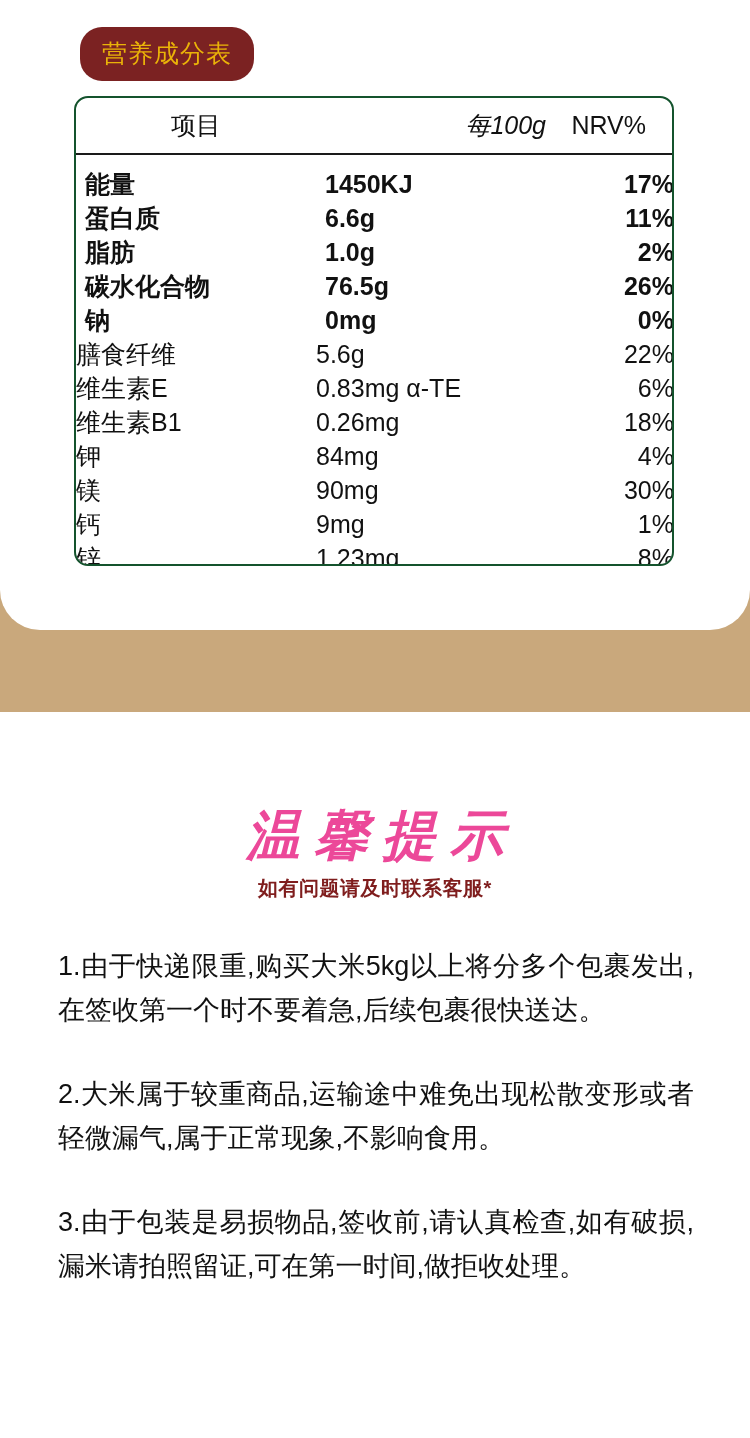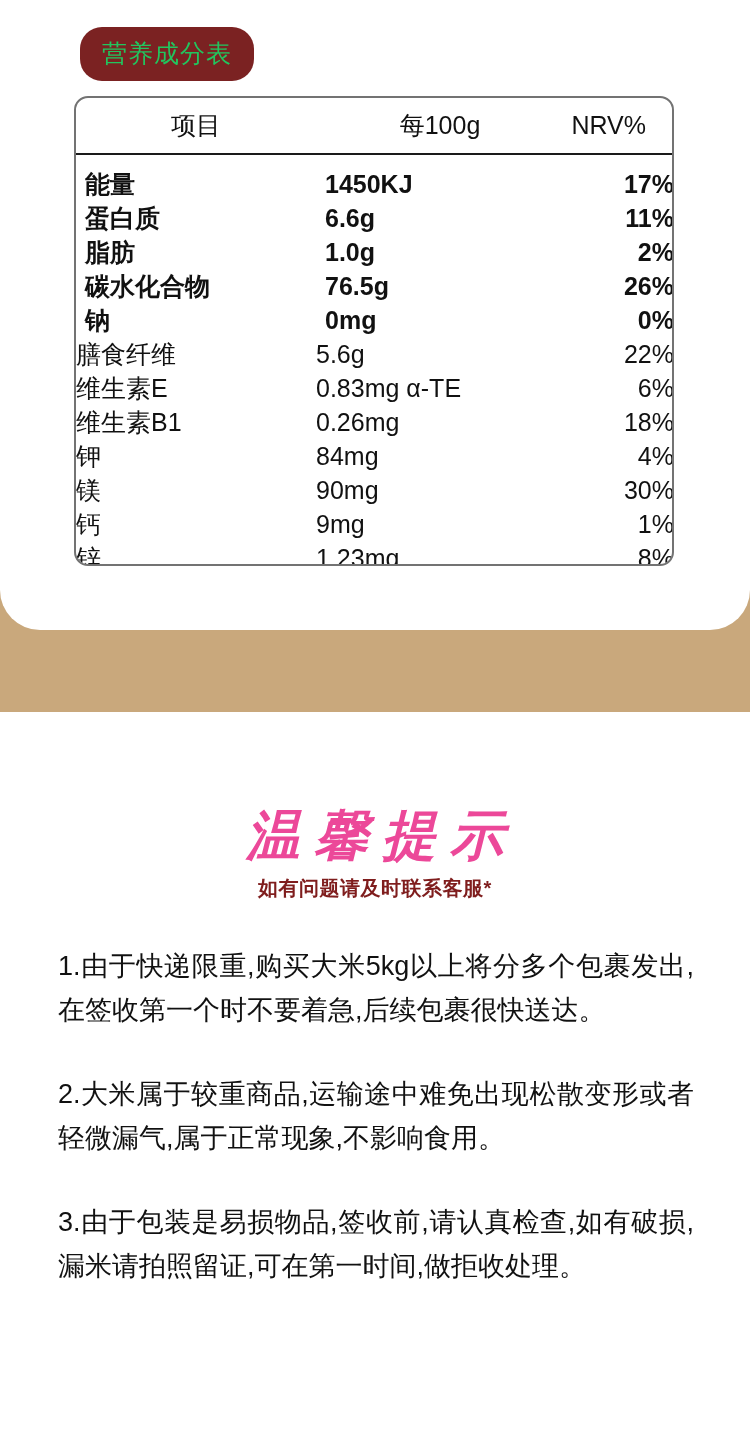--- a/index.html
+++ b/index.html
@@ -32,34 +32,34 @@
     background: #ffffff;
     border-bottom-left-radius: 40px;
     border-bottom-right-radius: 40px;
     box-sizing: border-box;
   }
   .nutrition-title {
     position: absolute;
     left: 80px;
     top: 57px;
     background: #7b2222;
-    color: #22c55e;
+    color: #eab308;
     font-size: 25px;
     letter-spacing: 1px;
     padding: 10px 22px 11px 22px;
     border-radius: 22px;
     white-space: nowrap;
   }
   .nutrition-table-box {
     position: absolute;
     left: 74px;
     top: 126px;
     width: 600px;
     height: 470px;
-    border: 2px solid #737373;
+    border: 2px solid #14532d;
     border-radius: 14px;
     box-sizing: border-box;
     padding: 0;
     overflow: hidden;
   }
   table.nutrition-table {
     width: 100%;
     border-collapse: collapse;
     table-layout: fixed;
   }
@@ -73,21 +73,21 @@
   .col-item { width: 240px; }
   .col-val  { width: 230px; }
   .col-nrv  { width: 128px; }
 
   table.nutrition-table thead th {
     font-size: 25px;
     height: 55px;
     text-align: center;
   }
   table.nutrition-table thead th.h-item { text-align: center; padding-left: 0; }
-  table.nutrition-table thead th.h-val  { text-align: center; padding-left: 18px; }
+  table.nutrition-table thead th.h-val  { text-align: right; padding-left: 18px; font-style: italic; }
   table.nutrition-table thead th.h-nrv  { text-align: right; padding-right: 28px; }
 
   .head-rule td {
     border-bottom: 2px solid #1a1a1a;
     height: 0;
     line-height: 0;
     font-size: 0;
   }
 
   table.nutrition-table tbody tr td {

